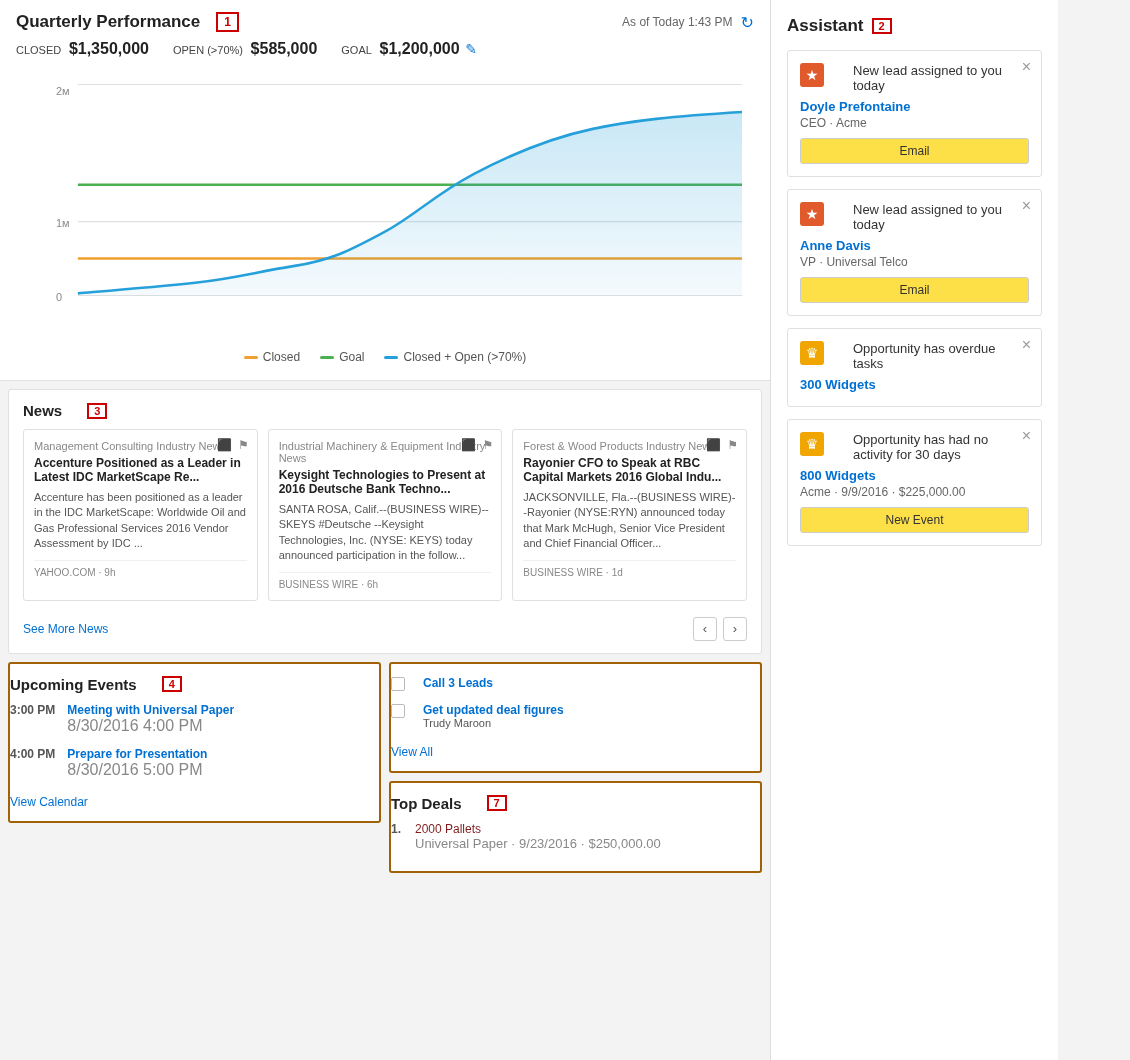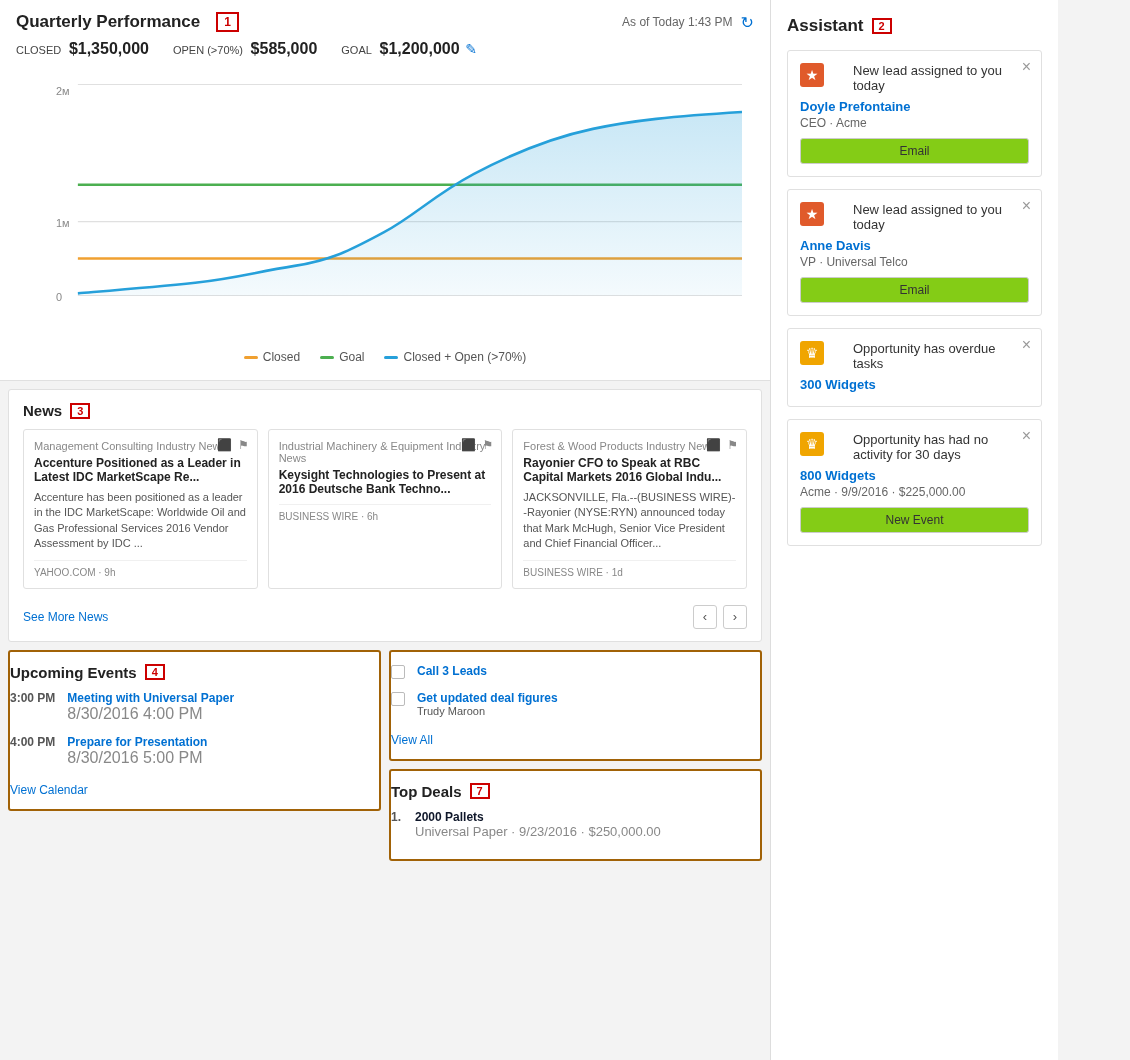--- a/index.html
+++ b/index.html
@@ -28,21 +28,21 @@
     .chart-area { position: relative; height: 280px; padding: 8px 12px 40px 40px; background: #fff; }
     .chart-svg { width: 100%; height: 100%; }
 
     
     .chart-legend { display: flex; gap: 20px; justify-content: center; font-size: 12px; color: #555; margin-top: 4px; padding-bottom: 8px; background: #fff; }
     .legend-item { display: flex; align-items: center; gap: 5px; }
     .legend-dot { width: 14px; height: 3px; border-radius: 2px; display: inline-block; }
 
     
     .section-card { background: #fff; margin: 8px 8px; padding: 12px 14px; border-radius: 3px; border: 1px solid #e0e0e0; }
-    .section-title { font-size: 15px; font-weight: 600; color: #222; margin-bottom: 10px; display: flex; align-items: center; gap: 8px; }
+    .section-title { font-size: 15px; font-weight: 600; color: #222; margin-bottom: 10px; display: flex; align-items: center; gap: 25px; }
     .section-badge { border: 2px solid #c00; color: #c00; font-size: 11px; font-weight: 700; padding: 0 5px; }
 
     .news-grid { display: flex; gap: 10px; }
     .news-item { flex: 1; border: 1px solid #e0e0e0; border-radius: 3px; padding: 10px; font-size: 12px; position: relative; }
     .news-source { color: #888; font-size: 11px; margin-bottom: 4px; }
     .news-title { font-weight: 700; color: #222; margin-bottom: 6px; font-size: 12px; }
     .news-body { color: #555; font-size: 11px; line-height: 1.4; }
     .news-footer { color: #888; font-size: 10px; margin-top: 8px; border-top: 1px solid #f0f0f0; padding-top: 6px; }
     .news-actions { position: absolute; top: 8px; right: 8px; display: flex; gap: 6px; color: #888; cursor: pointer; }
 
@@ -55,49 +55,49 @@
     .bottom-col { flex: 1; }
     .bottom-card { background: #fff; border: 2px solid #a16207; border-radius: 3px; padding: 12px 0; margin-bottom: 8px; }
 
     .event-time { font-weight: 600; color: #555; font-size: 12px; }
     .event-title { color: #0070d2; cursor: pointer; font-size: 12px; font-weight: 600; }
     .event-date { color: #888; font-size: 16px; }
     .event-row { display: flex; gap: 12px; margin-bottom: 12px; align-items: flex-start; }
 
     .view-link { color: #0070d2; cursor: pointer; font-size: 12px; margin-top: 4px; display: inline-block; }
 
-    .task-row { display: flex; align-items: flex-start; gap: 12px; margin-bottom: 12px; }
+    .task-row { display: flex; align-items: flex-start; gap: 18px; margin-bottom: 12px; }
     .task-checkbox { width: 14px; height: 14px; border: 1px solid #bbb; border-radius: 2px; flex-shrink: 0; margin-top: 1px; background: #fff; cursor: pointer; }
     .task-title { color: #0070d2; cursor: pointer; font-size: 12px; font-weight: 600; }
     .task-sub { color: #555; font-size: 11px; }
 
     .deal-row { display: flex; gap: 8px; align-items: flex-start; margin-bottom: 8px; font-size: 12px; }
     .deal-num { color: #555; font-weight: 600; min-width: 16px; }
-    .deal-title { color: #0f172a; cursor: pointer; font-weight: 700; }
+    .deal-title { color: #7f1d1d; cursor: pointer; font-weight: 400; }
     .deal-meta { color: #888; font-size: 13px; }
 
     .recent-row { display: flex; gap: 8px; align-items: center; margin-bottom: 8px; }
     .recent-avatar { width: 32px; height: 32px; background: #5a8ac9; border-radius: 4px; display: flex; align-items: center; justify-content: center; color: #fff; font-size: 13px; font-weight: 700; flex-shrink: 0; }
     .recent-name { color: #0070d2; cursor: pointer; font-size: 12px; font-weight: 600; }
 
     
     .assistant-title { font-size: 17px; font-weight: 600; color: #222; margin-bottom: 14px; display: flex; align-items: center; gap: 8px; }
     .assistant-badge { border: 2px solid #c00; color: #c00; font-size: 11px; font-weight: 700; padding: 0 5px; }
 
     .assist-card { border: 1px solid #e0e0e0; border-radius: 3px; padding: 12px; margin-bottom: 12px; position: relative; }
     .assist-card-header { display: flex; align-items: flex-start; gap: 8px; margin-bottom: 6px; }
     .assist-icon { width: 24px; height: 24px; border-radius: 3px; display: flex; align-items: center; justify-content: center; flex-shrink: 0; }
     .assist-icon.red { background: #e05a2b; }
     .assist-icon.gold { background: #f0a500; }
     .assist-icon-text { font-size: 14px; color: #fff; }
     .assist-label { font-size: 13px; color: #333; font-weight: 500; flex: 1; margin-left: 21px; }
     .close-x { position: absolute; top: 8px; right: 10px; color: #999; cursor: pointer; font-size: 16px; line-height: 1; }
     .assist-name { color: #0070d2; cursor: pointer; font-size: 13px; font-weight: 600; margin-bottom: 2px; }
     .assist-sub { color: #666; font-size: 12px; margin-bottom: 8px; }
-    .assist-btn { display: block; width: 100%; text-align: center; border: 1px solid #ccc; border-radius: 3px; padding: 5px; font-size: 12px; color: #333; background: #84cc16; cursor: pointer; }
+    .assist-btn { display: block; width: 100%; text-align: center; border: 1px solid #ccc; border-radius: 3px; padding: 5px; font-size: 12px; color: #333; background: #fde047; cursor: pointer; }
 
     .assist-opp-title { color: #0070d2; cursor: pointer; font-size: 13px; font-weight: 600; margin-bottom: 2px; }
     .assist-opp-meta { color: #666; font-size: 12px; margin-bottom: 2px; }
     .assist-opp-user { color: #0070d2; cursor: pointer; font-size: 12px; display: inline-flex; align-items: center; gap: 4px; }
     .user-avatar-sm { width: 18px; height: 18px; border-radius: 50%; background: #7fb3d3; display: inline-flex; align-items: center; justify-content: center; font-size: 9px; color: #fff; }
   </style>
 </head>
 <body>
 
 <div class="main-panel">
@@ -195,20 +195,21 @@
         <div class="news-footer">YAHOO.COM · 9h</div>
       </div>
 
       <div class="news-item">
         <div class="news-actions">
           <span>⬛</span>
           <span>⚑</span>
         </div>
         <div class="news-source">Industrial Machinery &amp; Equipment Industry News</div>
         <div class="news-title">Keysight Technologies to Present at 2016 Deutsche Bank Techno...</div>
+        <div class="news-body">SANTA ROSA, Calif.--(BUSINESS WIRE)-- SKEYS #Deutsche --Keysight Technologies, Inc. (NYSE: KEYS) today announced participation in the follow...</div>
         <div class="news-footer">BUSINESS WIRE · 6h</div>
       </div>
 
       <div class="news-item">
         <div class="news-actions">
           <span>⬛</span>
           <span>⚑</span>
         </div>
         <div class="news-source">Forest &amp; Wood Products Industry News</div>
         <div class="news-title">Rayonier CFO to Speak at RBC Capital Markets 2016 Global Indu...</div>

